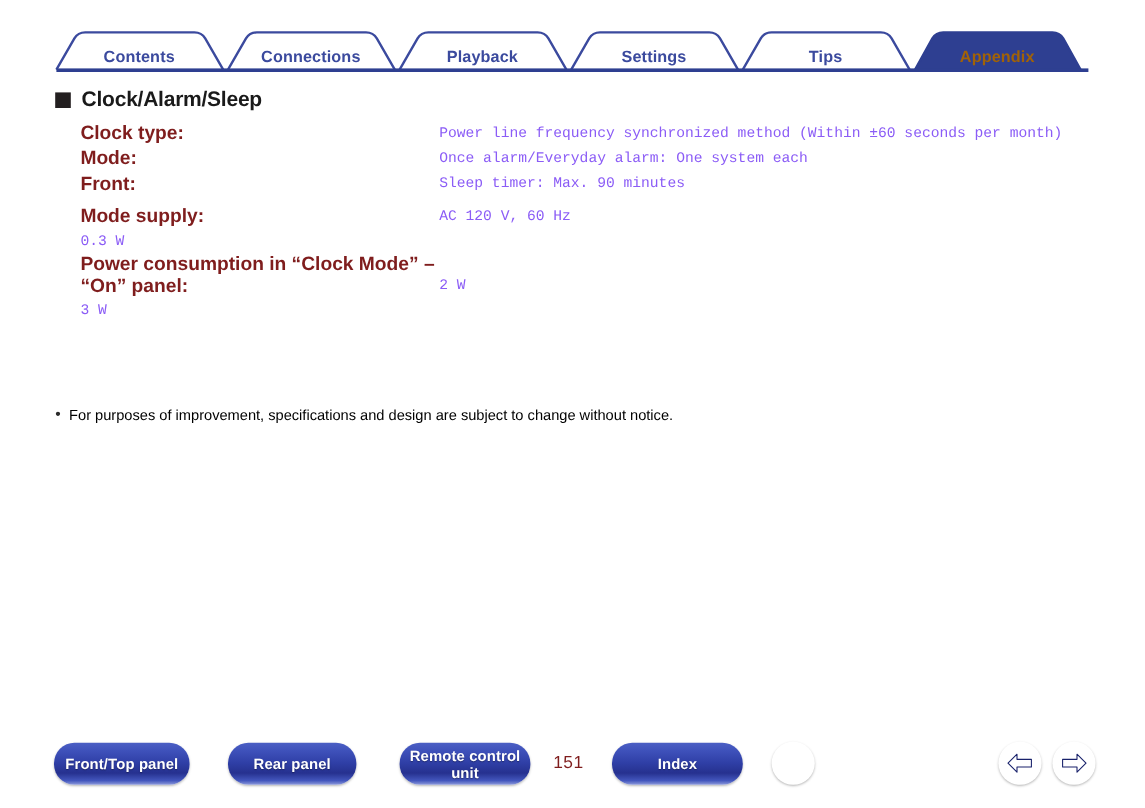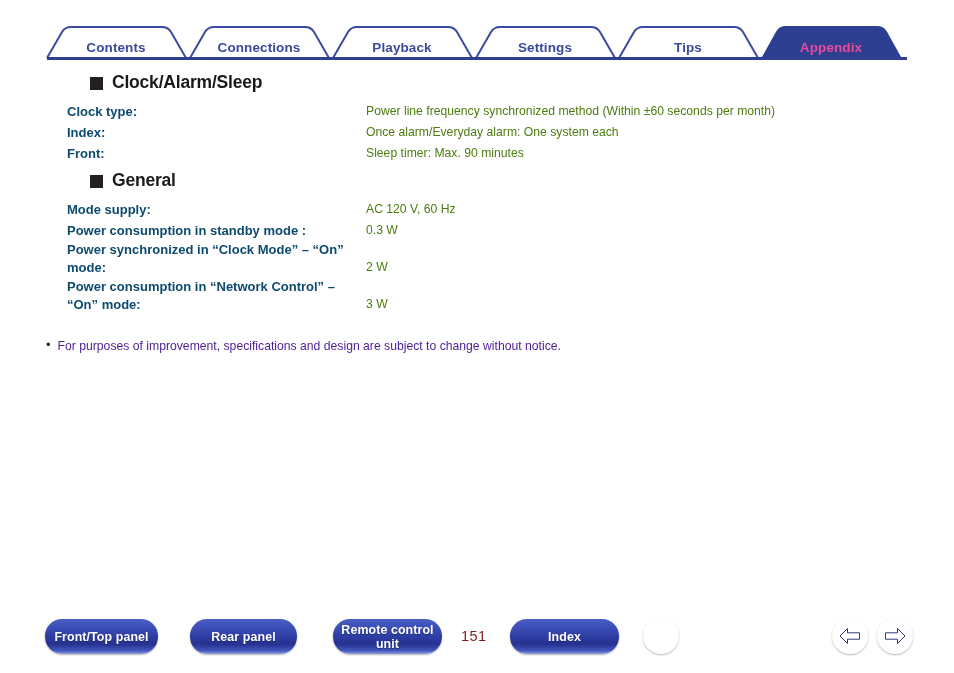--- a/index.html
+++ b/index.html
@@ -27,39 +27,38 @@
   .tab-label {
     position: absolute;
     top: 31px;
     transform: translate(-50%, -50%);
     font-size: 13.5px;
     font-weight: bold;
     color: #3b4a9e;
     white-space: nowrap;
     letter-spacing: 0.1px;
   }
-  .tab-label.active { color: #ec4899; }
+  .tab-label.active { color: #a16207; }
 
   
   #content {
     position: absolute;
     left: 0; top: 0;
     width: 954px;
   }
   .section {
     position: absolute;
     left: 46px;
     width: 870px;
   }
   .sec-head {
     display: flex;
     align-items: center;
     gap: 9px;
     margin-bottom: 8px;
-    margin-left: 44px;
   }
   .sec-square {
     width: 13px; height: 13px;
     background: #231f20;
     flex: 0 0 auto;
     position: relative;
     top: 1px;
   }
   .sec-title {
     font-size: 17.5px;
@@ -74,52 +73,53 @@
   }
   .spec-row {
     display: flex;
     align-items: flex-end;
     margin-bottom: 1px;
     min-height: 20px;
   }
   .spec-label {
     width: 299px;
     flex: 0 0 299px;
-    font-size: 13px;
-    font-weight: bold;
-    color: #0c4a6e;
+    font-size: 16px;
+    font-weight: bold;
+    color: #7f1d1d;
     line-height: 17.5px;
     padding-bottom: 1px;
   }
   .spec-value {
     flex: 1 1 auto;
     font-size: 12.2px;
-    color: #4d7c0f;
+    color: #8b5cf6;
     line-height: 17.5px;
     padding-bottom: 1px;
     white-space: nowrap;
+    font-family: Liberation Mono, monospace;
   }
 
   .note-row {
     position: absolute;
     left: 46px;
     display: flex;
     align-items: flex-start;
     gap: 7px;
   }
   .note-bullet {
     font-size: 13px;
     color: #2b2b2b;
     line-height: 16px;
     position: relative;
     top: -1px;
   }
   .note-text {
     font-size: 12.2px;
-    color: #4c1d95;
+    color: #000000;
     line-height: 16px;
   }
 
   
   #footer {
     position: absolute;
     left: 0; top: 612px;
     width: 828px; height: 61px;
   }
   .pill {
@@ -206,50 +206,44 @@
       <div class="sec-head">
         <span class="sec-square"></span>
         <span class="sec-title">Clock/Alarm/Sleep</span>
       </div>
       <div class="spec-table">
         <div class="spec-row">
           <div class="spec-label">Clock type:</div>
           <div class="spec-value">Power line frequency synchronized method (Within ±60 seconds per month)</div>
         </div>
         <div class="spec-row">
-          <div class="spec-label">Index:</div>
+          <div class="spec-label">Mode:</div>
           <div class="spec-value">Once alarm/Everyday alarm: One system each</div>
         </div>
         <div class="spec-row">
           <div class="spec-label">Front:</div>
           <div class="spec-value">Sleep timer: Max. 90 minutes</div>
         </div>
       </div>
     </div>
 
     <div class="section" style="top:170px;">
-      <div class="sec-head">
-        <span class="sec-square"></span>
-        <span class="sec-title">General</span>
-      </div>
       <div class="spec-table">
         <div class="spec-row">
           <div class="spec-label">Mode supply:</div>
           <div class="spec-value">AC 120 V, 60 Hz</div>
         </div>
         <div class="spec-row">
-          <div class="spec-label">Power consumption in standby mode :</div>
           <div class="spec-value">0.3 W</div>
         </div>
         <div class="spec-row">
-          <div class="spec-label">Power synchronized in “Clock Mode” – “On” mode:</div>
+          <div class="spec-label">Power consumption in “Clock Mode” – “On” panel:</div>
           <div class="spec-value">2 W</div>
         </div>
         <div class="spec-row">
-          <div class="spec-label">Power consumption in “Network Control” – “On” mode:</div>
           <div class="spec-value">3 W</div>
         </div>
       </div>
     </div>
 
     <div class="note-row" style="top:338px;">
       <span class="note-bullet">•</span>
       <span class="note-text">For purposes of improvement, specifications and design are subject to change without notice.</span>
     </div>
 

